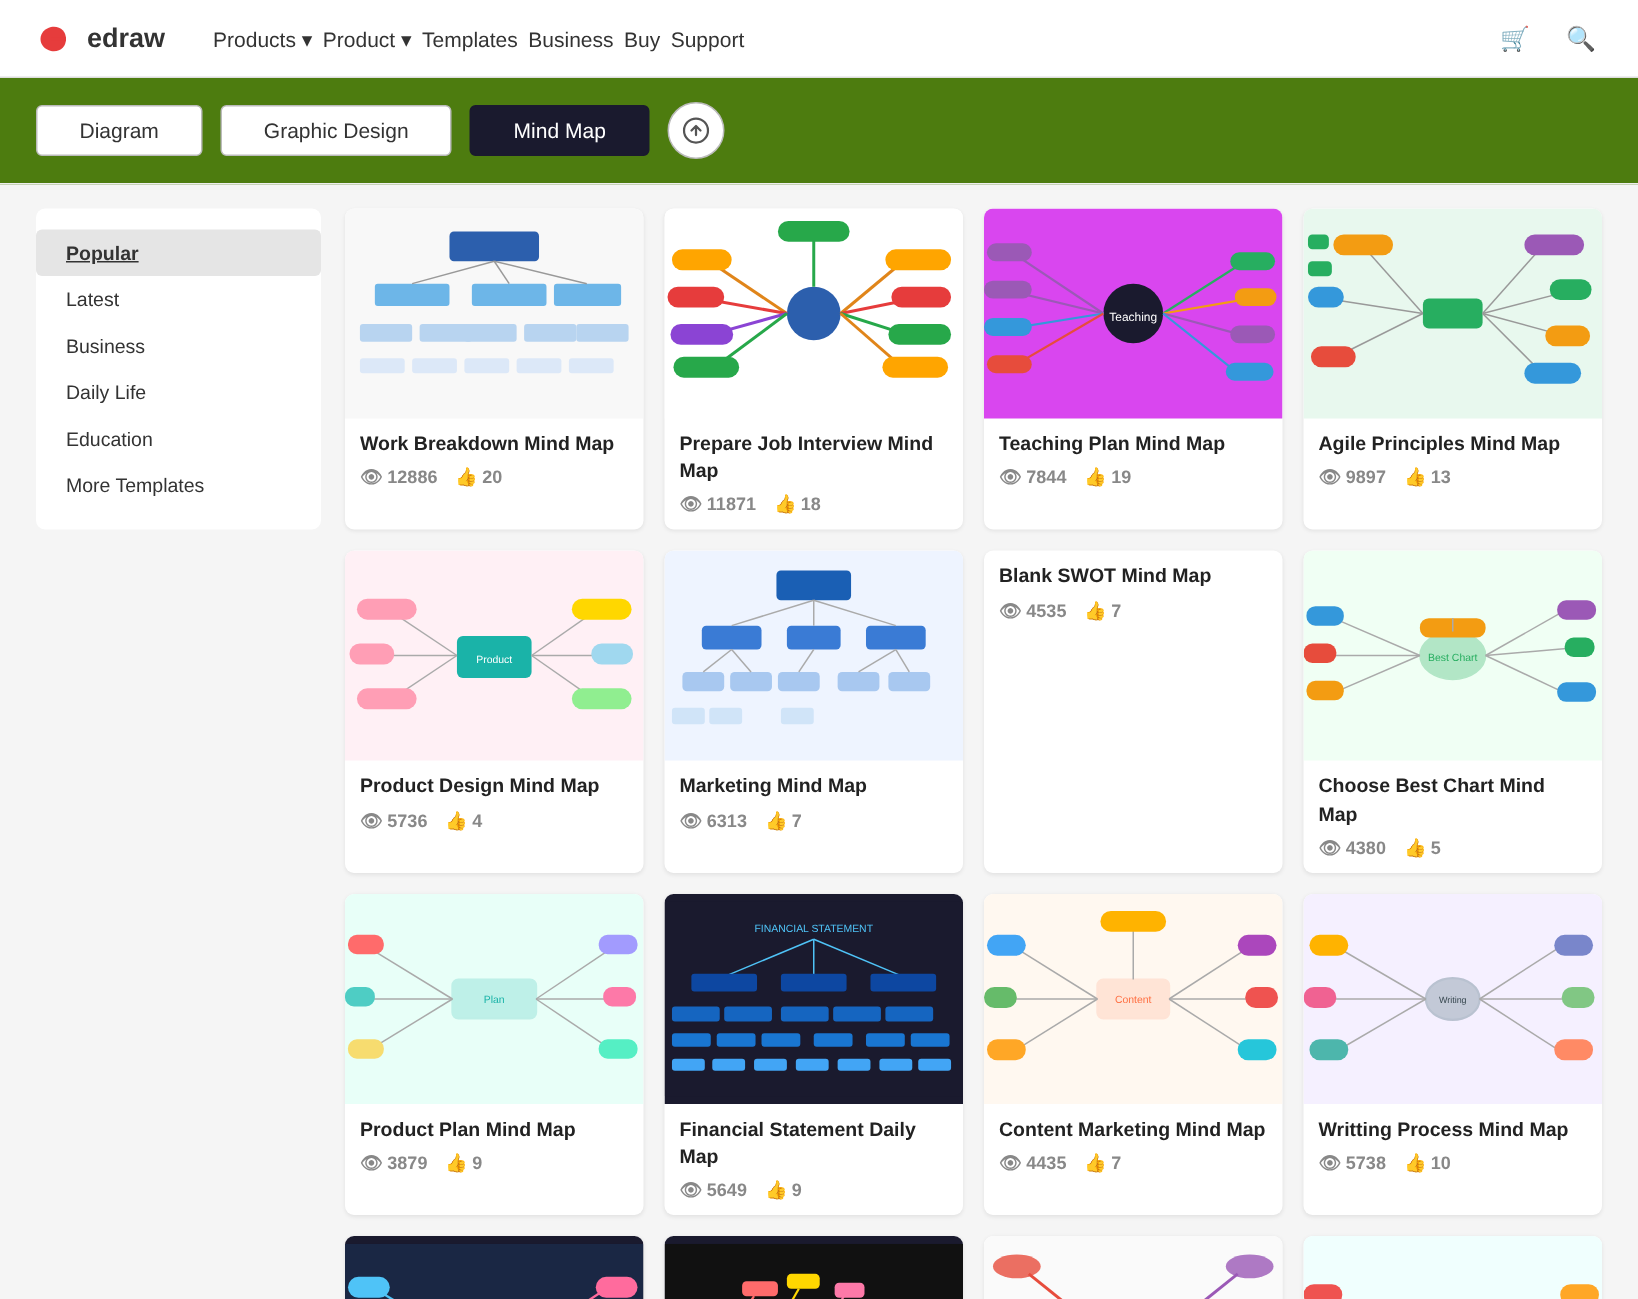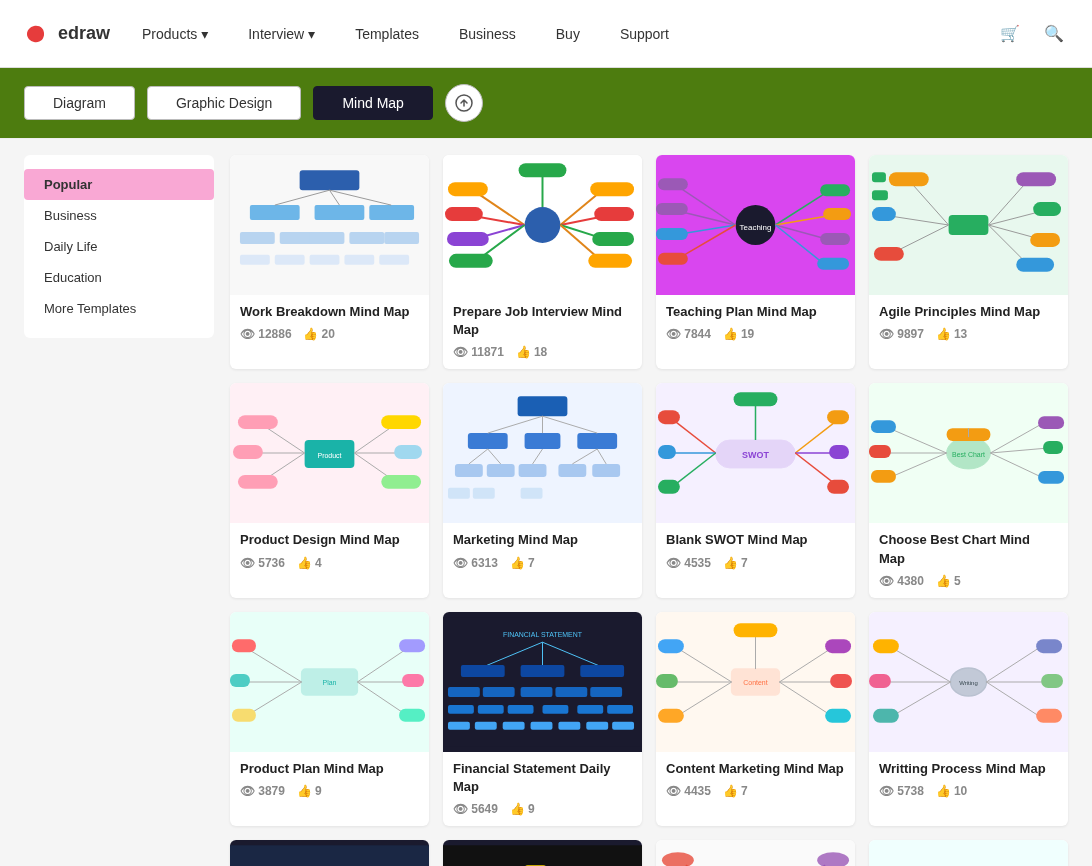--- a/index.html
+++ b/index.html
@@ -4,42 +4,42 @@
   <style>
     * { box-sizing: border-box; margin: 0; padding: 0; }
     body { font-family: Arial, sans-serif; background: #f5f5f5; color: #333; font-size: 13px; }
 
     
     nav {
       background: #fff;
       border-bottom: 1px solid #ddd;
       display: flex;
       padding: 0 24px;
-      height: 68px;
+      height: 52px;
       position: sticky;
       top: 0;
       z-index: 100;
     }
     .nav-logo {
       display: flex;
       align-items: center;
       gap: 6px;
       font-size: 18px;
       font-weight: bold;
       color: #333;
       margin-right: 32px;
     }
     .nav-logo-icon {
       width: 28px;
       height: 28px;
     }
     .nav-links {
       display: flex;
       align-items: center;
-      gap: 40px;
+      gap: 7px;
       flex: 1;
     }
     .nav-link {
       font-size: 14px;
       color: #333;
       cursor: pointer;
       display: flex;
       align-items: center;
       gap: 3px;
     }
@@ -114,22 +114,23 @@
       height: fit-content;
     }
     .sidebar-item {
       padding: 8px 20px;
       cursor: pointer;
       font-size: 13px;
       color: #333;
       border-radius: 4px;
     }
     .sidebar-item.active {
-      background: #f9a8d4;
+      background: #e5e5e5;
       font-weight: bold;
+      text-decoration: underline;
     }
 
     
     .grid {
       flex: 1;
       display: grid;
       grid-template-columns: repeat(4, 1fr);
       gap: 14px;
       align-content: start;
     }
@@ -187,21 +188,21 @@
 <nav>
   <div class="nav-logo">
     <svg class="nav-logo-icon" viewBox="0 0 28 28" fill="none">
       <path d="M20 14C20 8.5 16 5 10 6C6 7 3 10 3 14C3 18 6 21 10 22C16 23 20 19.5 20 14Z" fill="#e63c3c"></path>
       <path d="M10 14L20 14" stroke="#e63c3c" stroke-width="2.5"></path>
     </svg>
     <span>edraw</span>
   </div>
   <div class="nav-links">
     <span class="nav-link">Products ▾</span>
-    <span class="nav-link">Interview ▾</span>
+    <span class="nav-link">Product ▾</span>
     <span class="nav-link">Templates</span>
     <span class="nav-link">Business</span>
     <span class="nav-link">Buy</span>
     <span class="nav-link">Support</span>
   </div>
   <div class="nav-icons">
     <div class="nav-icon-btn">🛒</div>
     <div class="nav-icon-btn">🔍</div>
   </div>
 </nav>
@@ -215,20 +216,21 @@
       <circle cx="9" cy="9" r="8" stroke="#555" stroke-width="1.5"></circle>
       <path d="M9 12V6M6 9l3-3 3 3" stroke="#555" stroke-width="1.5" stroke-linecap="round" stroke-linejoin="round"></path>
     </svg>
   </div>
 </div>
 
 <div class="main">
 
   <div class="sidebar">
     <div class="sidebar-item active">Popular</div>
+    <div class="sidebar-item">Latest</div>
     <div class="sidebar-item">Business</div>
     <div class="sidebar-item">Daily Life</div>
     <div class="sidebar-item">Education</div>
     <div class="sidebar-item">More Templates</div>
   </div>
 
   <div class="grid">
 
     <div class="card">
       <div class="card-img bg-light">
@@ -449,40 +451,20 @@
           </span>
           <span class="card-meta-item">
             <span>👍</span>
             <span>7</span>
           </span>
         </div>
       </div>
     </div>
 
     <div class="card">
-      <div class="card-img" style="background:#f5f0ff">
-        <svg viewBox="0 0 200 130" xmlns="http://www.w3.org/2000/svg">
-          <rect x="60" y="52" width="80" height="28" rx="14" fill="#8b44d4" opacity="0.15" stroke="#8b44d4" stroke-width="1"></rect>
-          <text x="100" y="70" text-anchor="middle" fill="#8b44d4" font-size="9" font-weight="bold">SWOT</text>
-          <line x1="60" y1="65" x2="15" y2="30" stroke="#e74c3c" stroke-width="1.5"></line>
-          <line x1="60" y1="65" x2="10" y2="65" stroke="#3498db" stroke-width="1.5"></line>
-          <line x1="60" y1="65" x2="15" y2="100" stroke="#27ae60" stroke-width="1.5"></line>
-          <line x1="140" y1="65" x2="185" y2="30" stroke="#f39c12" stroke-width="1.5"></line>
-          <line x1="140" y1="65" x2="187" y2="65" stroke="#8b44d4" stroke-width="1.5"></line>
-          <line x1="140" y1="65" x2="185" y2="100" stroke="#e74c3c" stroke-width="1.5"></line>
-          <rect x="2" y="22" width="22" height="14" rx="7" fill="#e74c3c"></rect>
-          <rect x="2" y="57" width="18" height="14" rx="7" fill="#3498db"></rect>
-          <rect x="2" y="92" width="22" height="14" rx="7" fill="#27ae60"></rect>
-          <rect x="172" y="22" width="22" height="14" rx="7" fill="#f39c12"></rect>
-          <rect x="174" y="57" width="20" height="14" rx="7" fill="#8b44d4"></rect>
-          <rect x="172" y="92" width="22" height="14" rx="7" fill="#e74c3c"></rect>
-          <line x1="100" y1="52" x2="100" y2="12" stroke="#27ae60" stroke-width="1.5"></line>
-          <rect x="78" y="4" width="44" height="14" rx="7" fill="#27ae60"></rect>
-        </svg>
-      </div>
       <div class="card-body">
         <div class="card-title">Blank SWOT Mind Map</div>
         <div class="card-meta">
           <span class="card-meta-item">
             <span>👁</span>
             <span>4535</span>
           </span>
           <span class="card-meta-item">
             <span>👍</span>
             <span>7</span>

